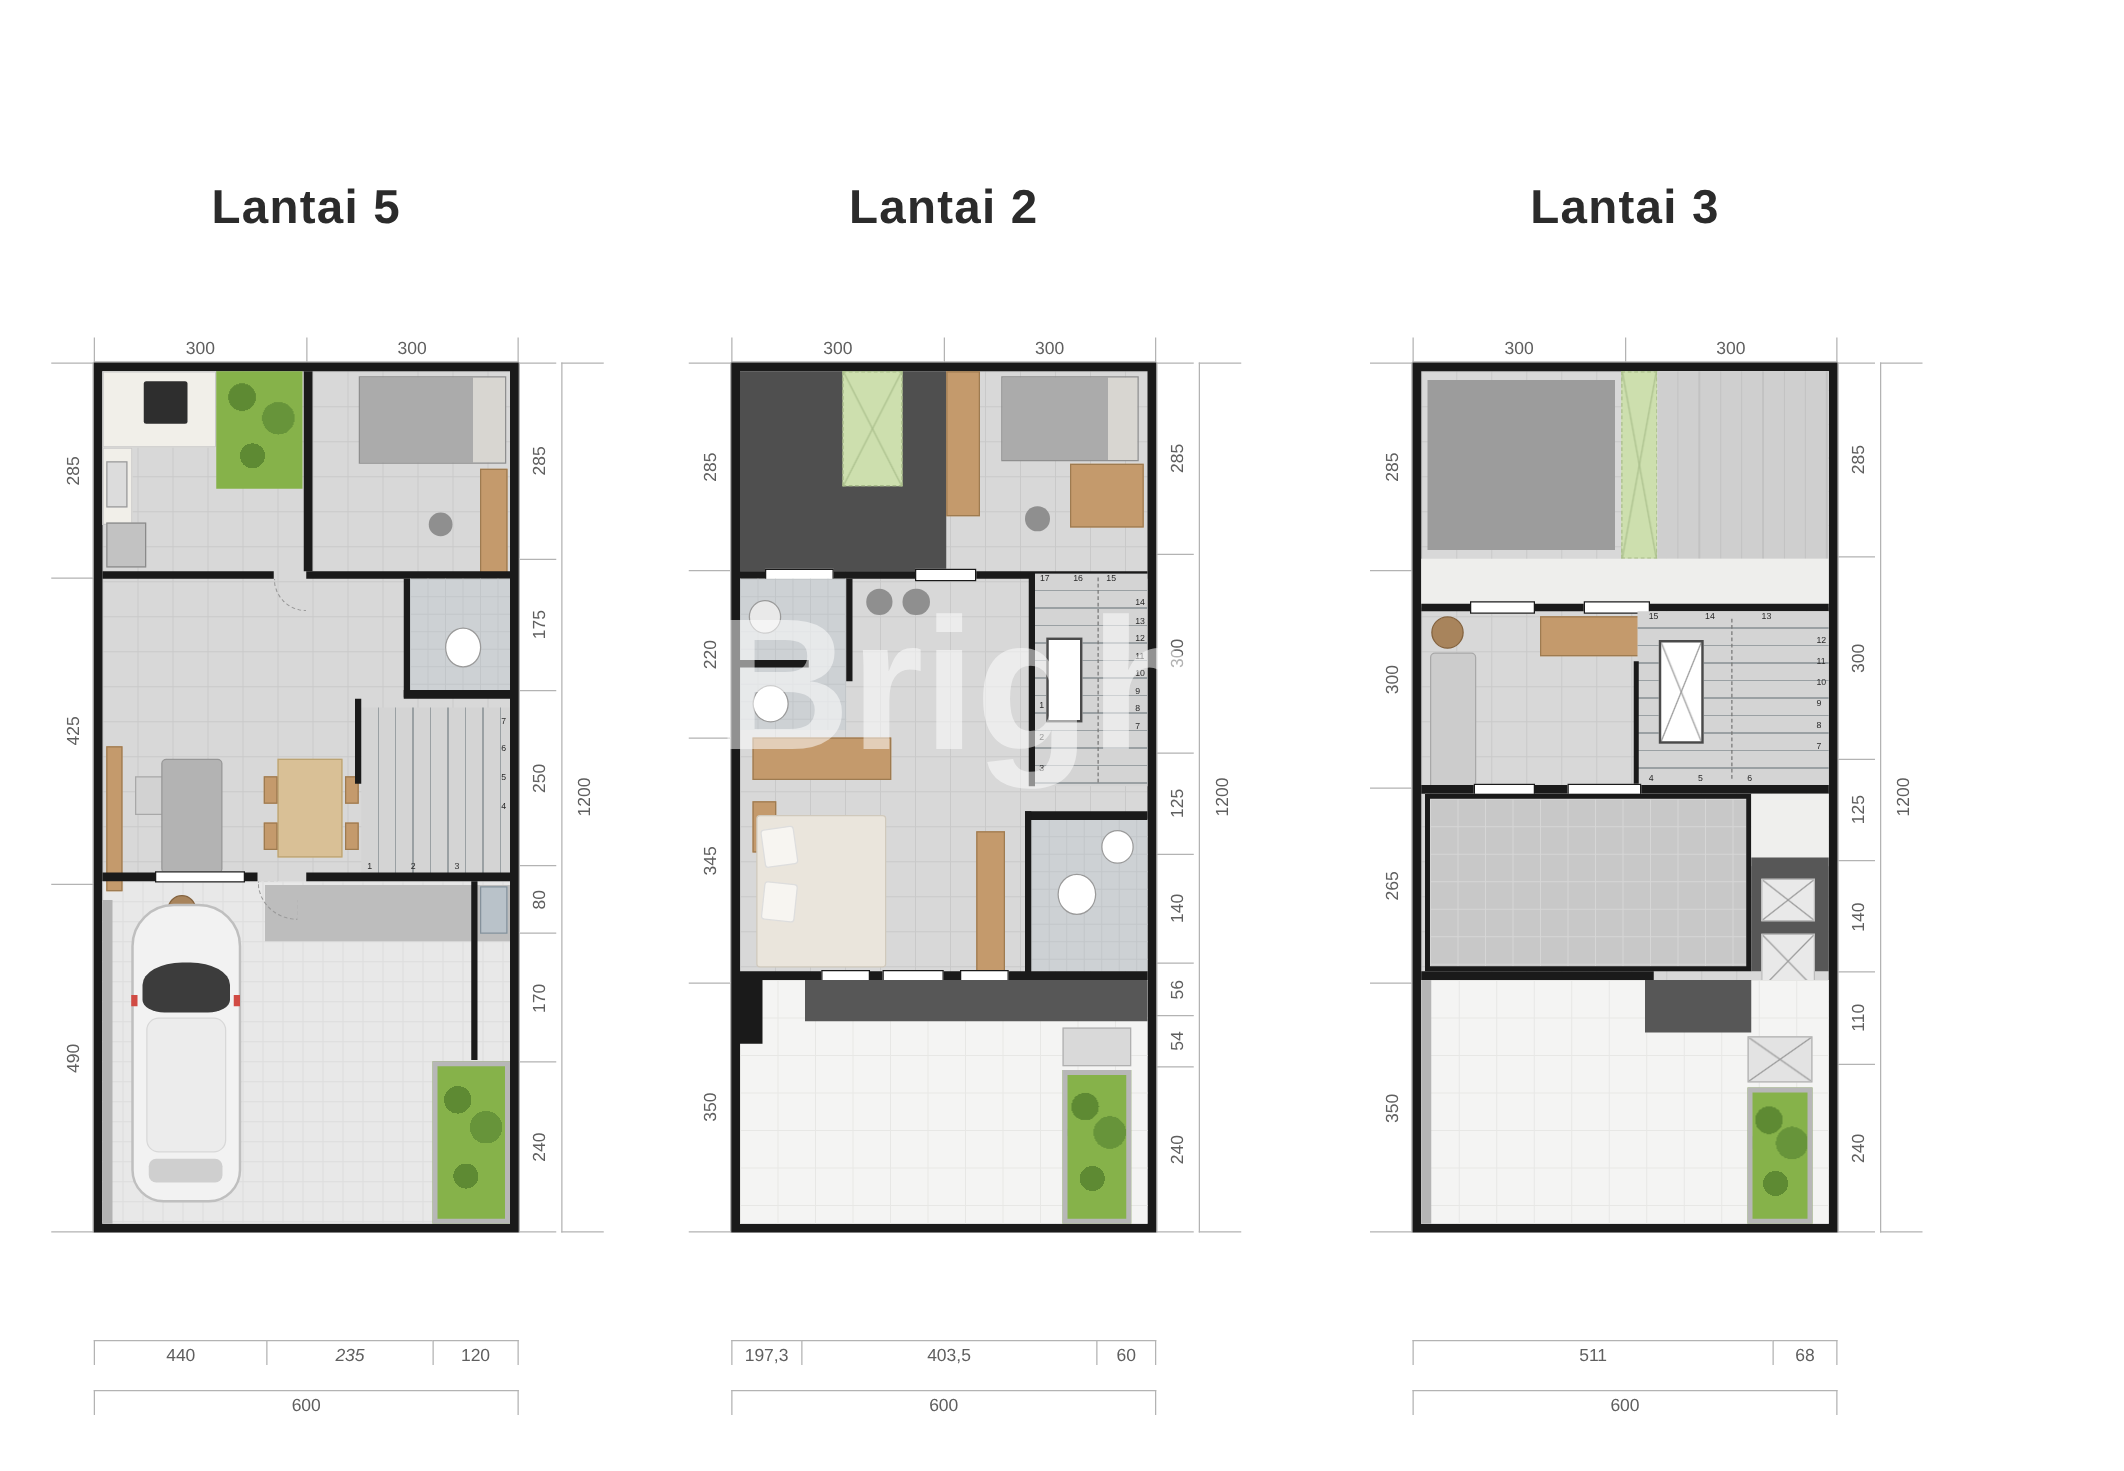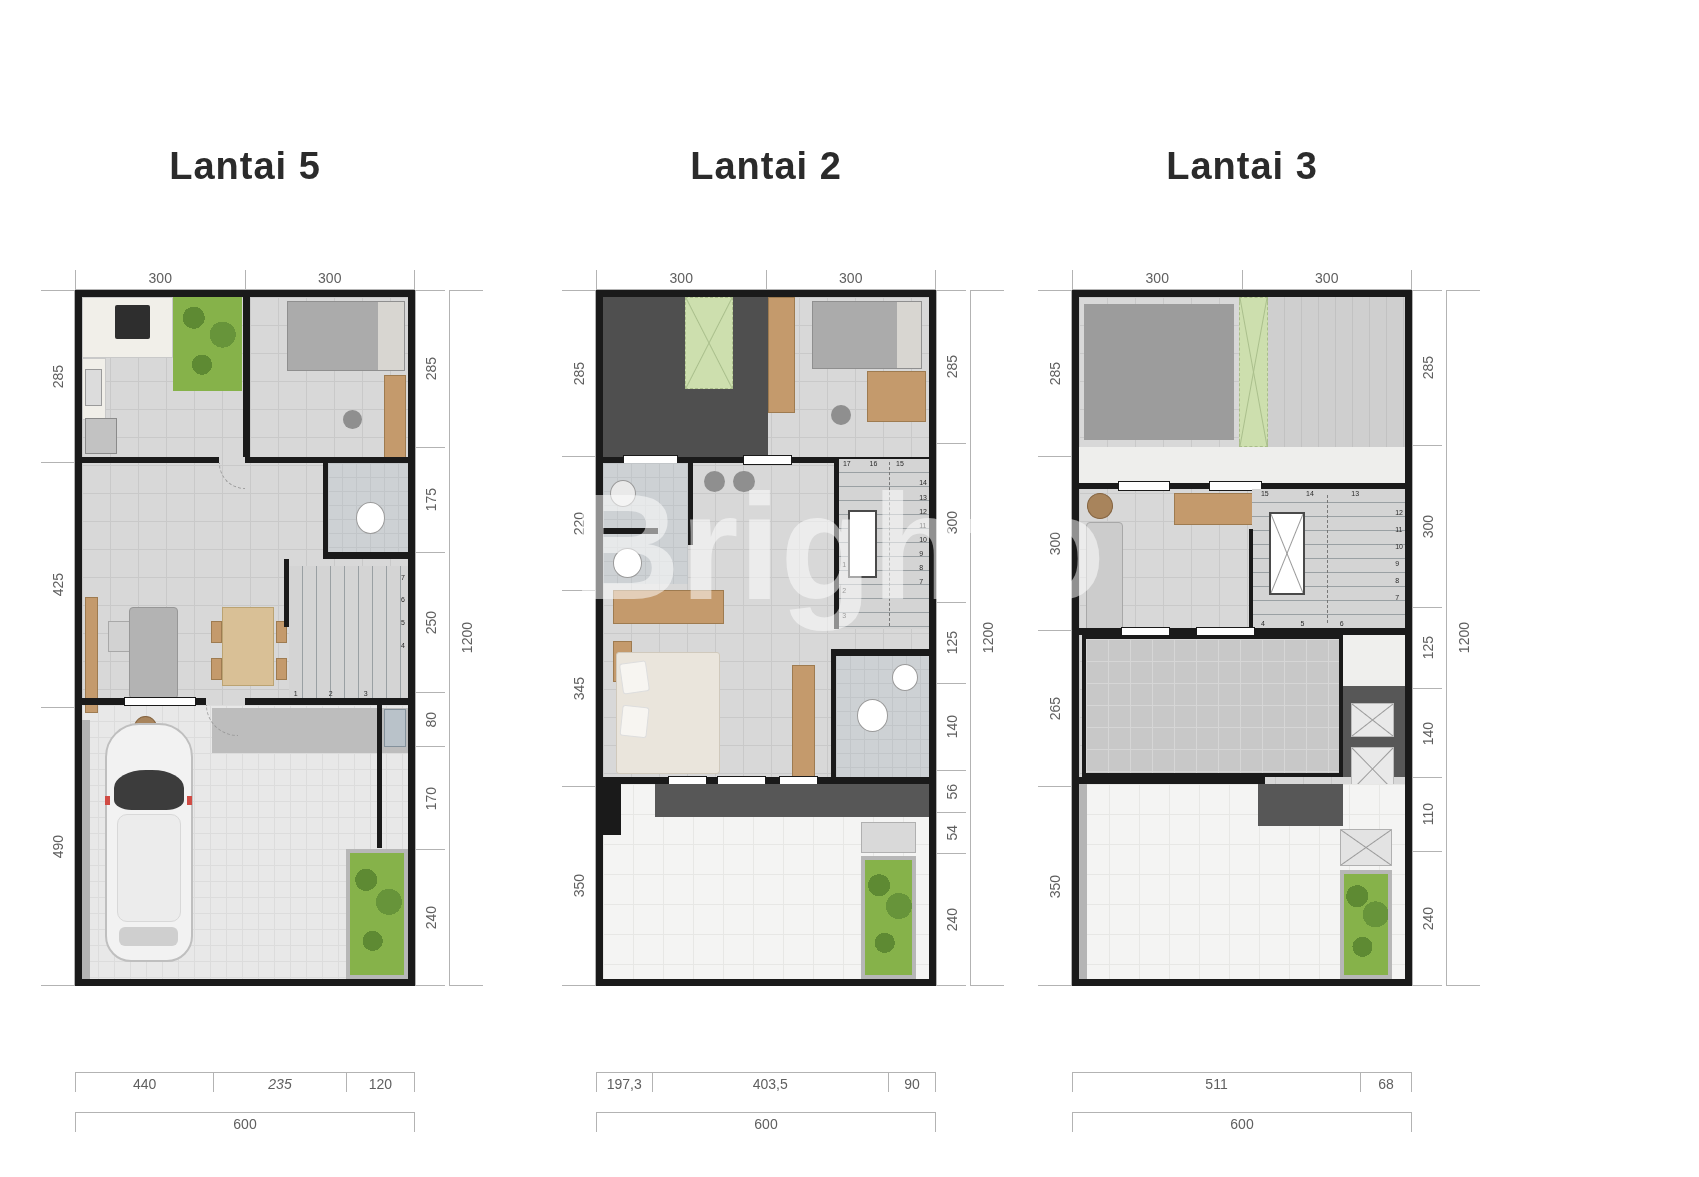--- a/index.html
+++ b/index.html
@@ -204,21 +204,21 @@
       <div class="abs wall" style="left:62%;top:38.4%;width:1.5%;height:10%;"></div>
 
       <div class="abs wall" style="left:0;top:58.8%;width:38%;height:1%;"></div>
       <div class="abs wall" style="left:50%;top:58.8%;width:50%;height:1%;"></div>
       <div class="win" style="left:13%;top:58.6%;width:22%;height:1.4%;"></div>
       <div class="arc" style="left:38%;top:59.8%;width:10%;height:4.6%;"></div>
       <div class="abs wall" style="left:90.5%;top:59.8%;width:1.4%;height:21%;"></div>
     </div>
   </section>
 
-  <section class="panel" style="left:536px">
+  <section class="panel" style="left:525px">
     <h2 class="title">Lantai 2</h2>
     <div class="dim dim-top">
         <div class="seg" style="flex-grow: 300;">
           <span class="seg-label">300</span>
         </div>
         <div class="seg" style="flex-grow: 300;">
           <span class="seg-label">300</span>
         </div>
       </div>
     <div class="dim dim-vert dim-left">
@@ -264,21 +264,21 @@
         </div>
       </div>
     <div class="dim dim-bottom">
         <div class="seg" style="flex-grow: 106.5;">
           <span class="seg-label">197,3</span>
         </div>
         <div class="seg" style="flex-grow: 403.5; padding-left: 29px;">
           <span class="seg-label">403,5</span>
         </div>
         <div class="seg" style="flex-grow: 90;">
-          <span class="seg-label">90</span>
+          <span class="seg-label">60</span>
         </div>
       </div>
     <div class="dim dim-bottom dim-bottom-total">
         <div class="seg" style="flex-grow: 600;">
           <span class="seg-label">600</span>
         </div>
       </div>
 
     <div class="canvas">
 
@@ -349,21 +349,21 @@
       <div class="win" style="left:54%;top:70.2%;width:12%;height:1.4%;"></div>
 
       <div class="abs t-roof" style="left:0;top:71.4%;width:100%;height:28.6%;"></div>
       <div class="abs" style="left:16%;top:71.4%;width:84%;height:4.8%;background:var(--dark-band);"></div>
       <div class="abs wall" style="left:0;top:71.4%;width:5.5%;height:7.5%;"></div>
       <div class="abs" style="left:79%;top:77%;width:17%;height:4.5%;background:#d9d9d9;border:1px solid #b0b0b0;"></div>
       <div class="abs trees" style="left:79%;top:82%;width:17%;height:18%;"></div>
     </div>
   </section>
 
-  <section class="panel" style="left:1012px">
+  <section class="panel" style="left:1070px">
     <h2 class="title">Lantai 3</h2>
     <div class="dim dim-top">
         <div class="seg" style="flex-grow: 300;">
           <span class="seg-label">300</span>
         </div>
         <div class="seg" style="flex-grow: 300;">
           <span class="seg-label">300</span>
         </div>
       </div>
     <div class="dim dim-vert dim-left">

